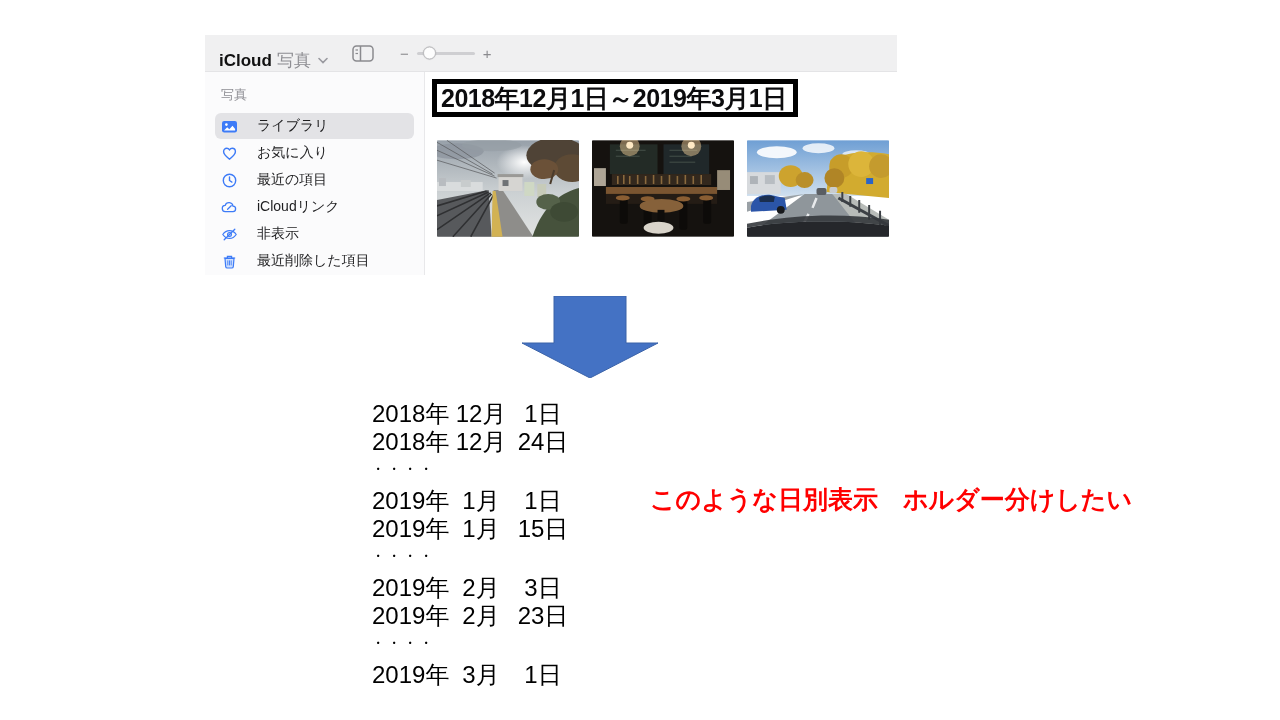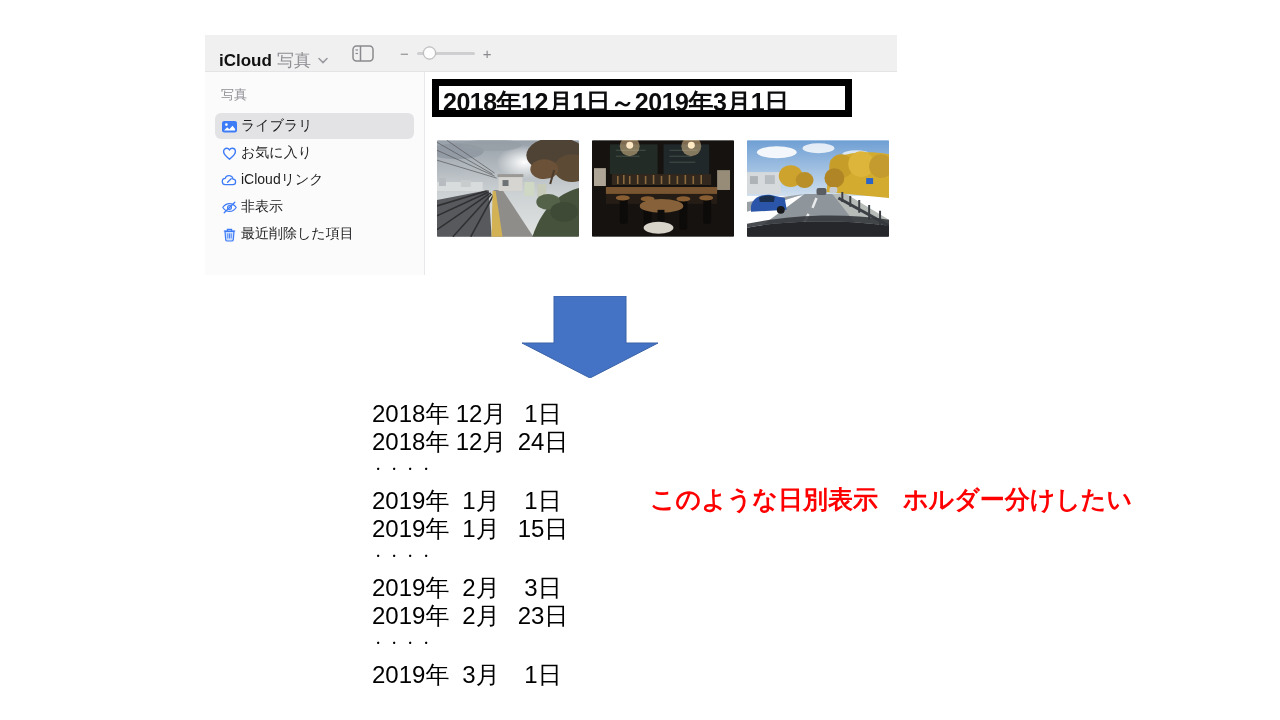--- a/index.html
+++ b/index.html
@@ -30,31 +30,31 @@
     border:1px solid #bdbdc0; box-shadow:0 0 1px rgba(0,0,0,.25);
   }
 
   .win-body { display:flex; background:#ffffff; }
   .sidebar {
     width:220px; height:203px; background:#fbfbfc;
     border-right:1px solid #e8e8ea; padding-top:12px; flex:none;
   }
   .side-label { font-size:13px; color:#8e8e93; padding:2px 16px 9px; }
   .side-item {
-    display:flex; align-items:center; gap:3px; height:26px; margin:0 10px 1px;
+    display:flex; align-items:center; gap:19px; height:26px; margin:0 10px 1px;
     padding:0 6px; border-radius:6px; font-size:14px; color:#1d1d1f; cursor:default;
   }
   .side-item.selected { background:#e3e3e6; }
   .side-icon { width:17px; height:17px; flex:none; display:flex; }
 
   .main { position:relative; flex:1; background:#ffffff; height:203px; }
   .title-box {
-    position:absolute; left:7px; top:7px; width:420px; height:38px;
-    border:7px solid #000000; background:#ffffff;
-    display:flex; align-items:flex-start; padding-left:4px; overflow:hidden;
+    position:absolute; left:7px; top:7px; width:366px; height:38px;
+    border:5px solid #000000; background:#ffffff;
+    display:flex; align-items:center; padding-left:4px; overflow:hidden;
   }
   .title-text {
     font-size:25px; font-weight:700; color:#0c0c0e; letter-spacing:-0.5px; white-space:nowrap;
   }
   .photo-row { position:absolute; left:12px; top:68px; display:flex; gap:13px; }
   .photo { width:142px; height:97px; border-radius:1px; display:block; }
 
   
   .down-arrow { position:absolute; left:522px; top:296px; }
 
@@ -122,20 +122,29 @@
 
         <div class="side-item">
           <span class="side-icon">
             <svg viewBox="0 0 17 17" width="17" height="17">
               <path d="M8.5 14.2C5.3 11.6 2.6 9.3 2.6 6.7c0-1.9 1.4-3.4 3.2-3.4 1.1 0 2.1.6 2.7 1.5.6-.9 1.6-1.5 2.7-1.5 1.8 0 3.2 1.5 3.2 3.4 0 2.6-2.7 4.9-5.9 7.5z" fill="none" stroke="#3d7bf7" stroke-width="1.4"></path>
             </svg>
           </span>
           <span>お気に入り</span>
         </div>
 
+        <div class="side-item">
+          <span class="side-icon">
+            <svg viewBox="0 0 17 17" width="17" height="17">
+              <circle cx="8.5" cy="8.5" r="6.2" fill="none" stroke="#3d7bf7" stroke-width="1.4"></circle>
+              <path d="M8.5 5v3.5l2.4 1.6" fill="none" stroke="#3d7bf7" stroke-width="1.4" stroke-linecap="round"></path>
+            </svg>
+          </span>
+          <span>最近の項目</span>
+        </div>
 
         <div class="side-item">
           <span class="side-icon">
             <svg viewBox="0 0 17 17" width="17" height="17">
               <path d="M4.6 12.6a3.1 3.1 0 01-.4-6.2 4 4 0 017.8.7 2.7 2.7 0 01-.3 5.5z" fill="none" stroke="#3d7bf7" stroke-width="1.3"></path>
               <path d="M6.6 10.2l3.6-3.4" stroke="#3d7bf7" stroke-width="1.3" stroke-linecap="round"></path>
             </svg>
           </span>
           <span>iCloudリンク</span>
         </div>

